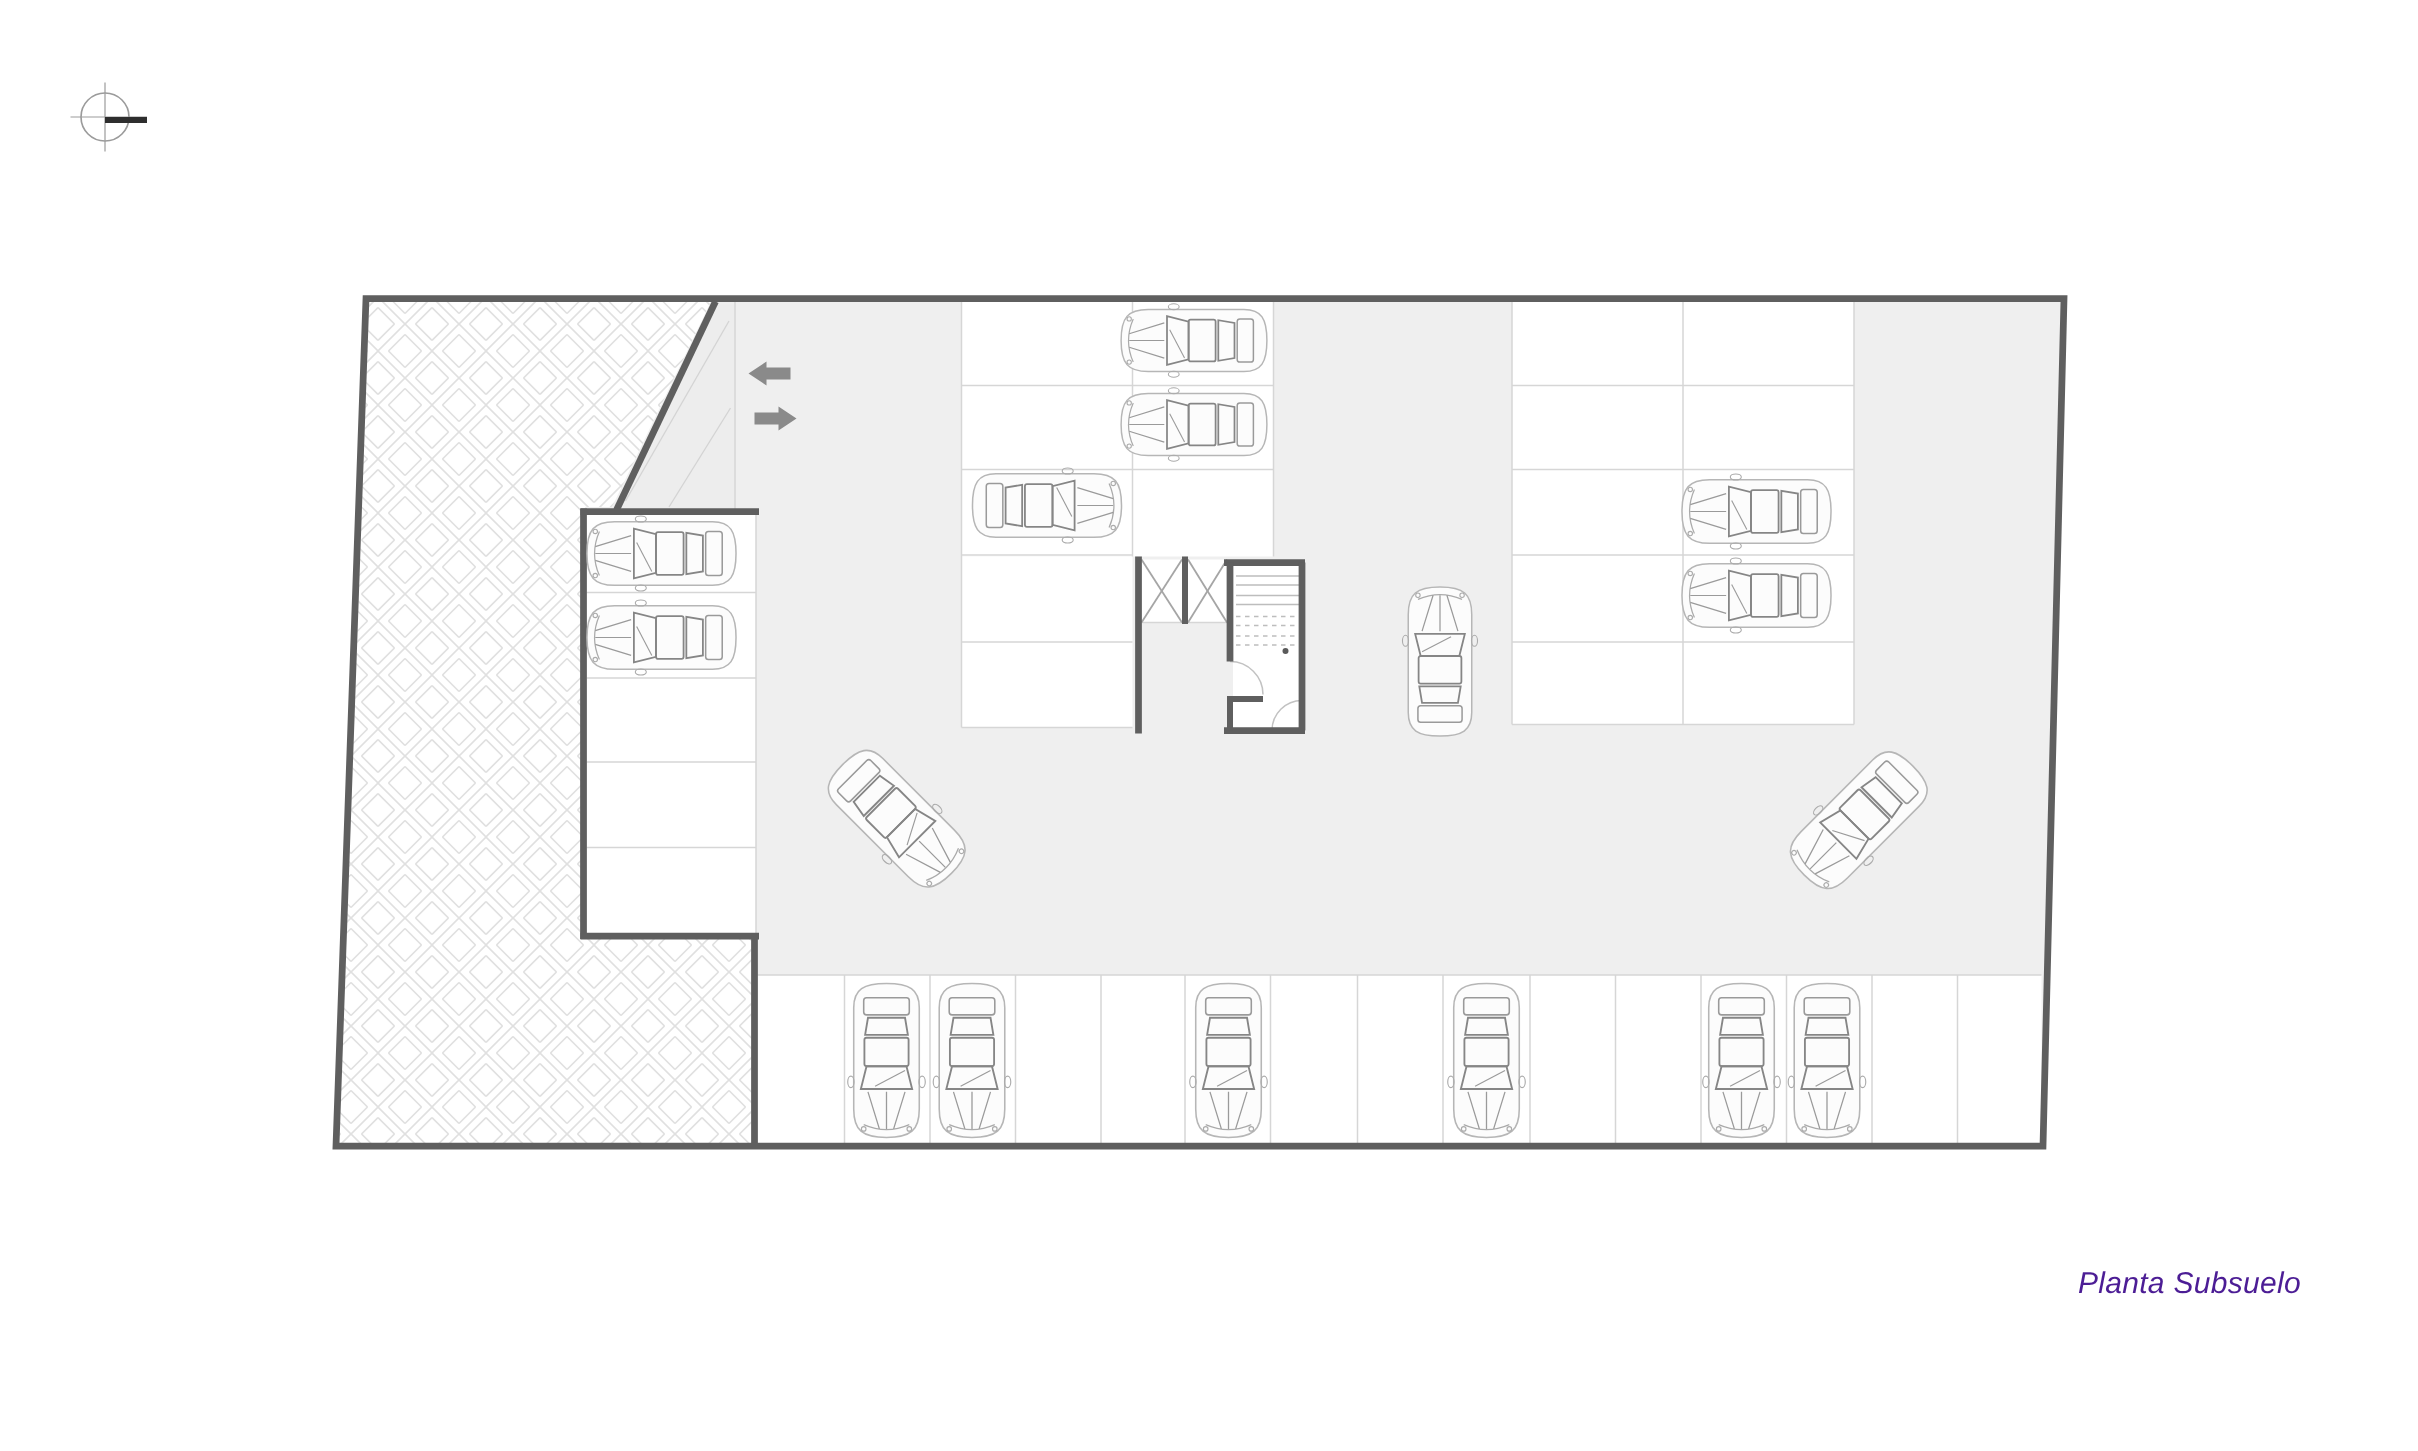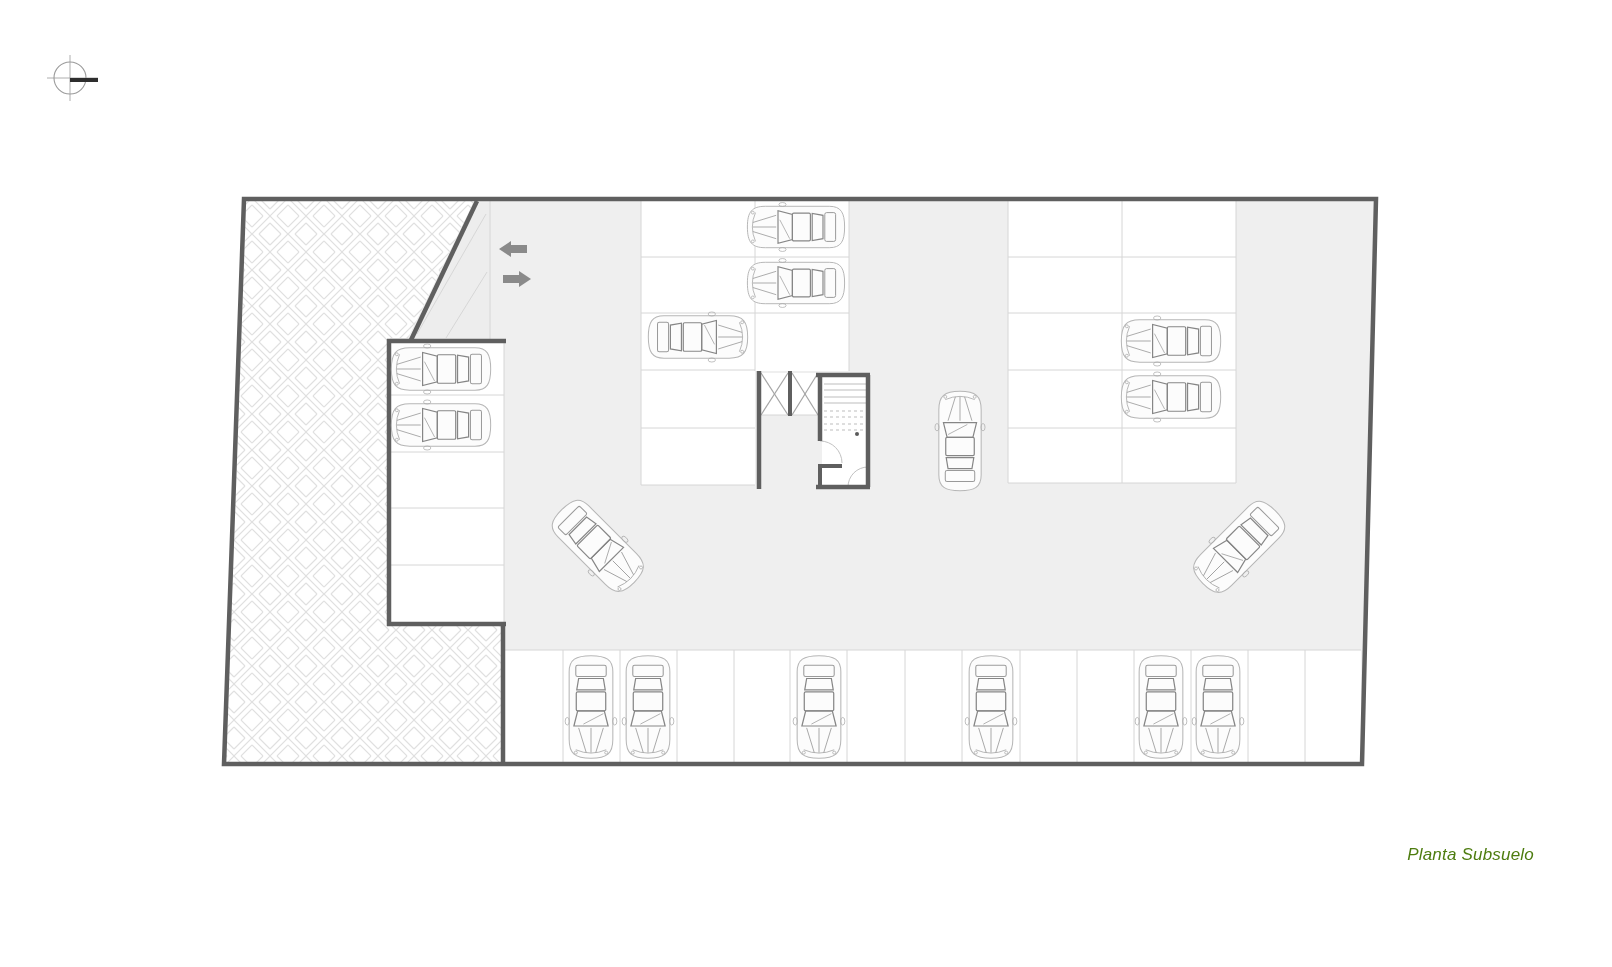--- a/index.html
+++ b/index.html
@@ -4,23 +4,23 @@
 <style>
   html,body{margin:0;padding:0;background:#ffffff;}
   body{width:1612px;height:967px;overflow:hidden;font-family:"Liberation Sans",sans-serif;}
   .stage{position:relative;width:1612px;height:967px;background:#ffffff;}
   svg{position:absolute;left:0;top:0;}
   .caption{
     position:absolute;
     right:78px;
     top:845px;
     font-style:italic;
-    font-size:17px;
+    font-size:20px;
     letter-spacing:.2px;
-    color:#4d7c0f;
+    color:#4c1d95;
   }
 </style>
 </head>
 <body>
 
 <div class="stage">
   <svg id="plan-svg" width="1612" height="967" viewBox="0 0 1612 967">
     <defs>
       <pattern id="basketweave" width="36" height="36" patternUnits="userSpaceOnUse">
         <rect width="36" height="36" fill="#ffffff"></rect>

